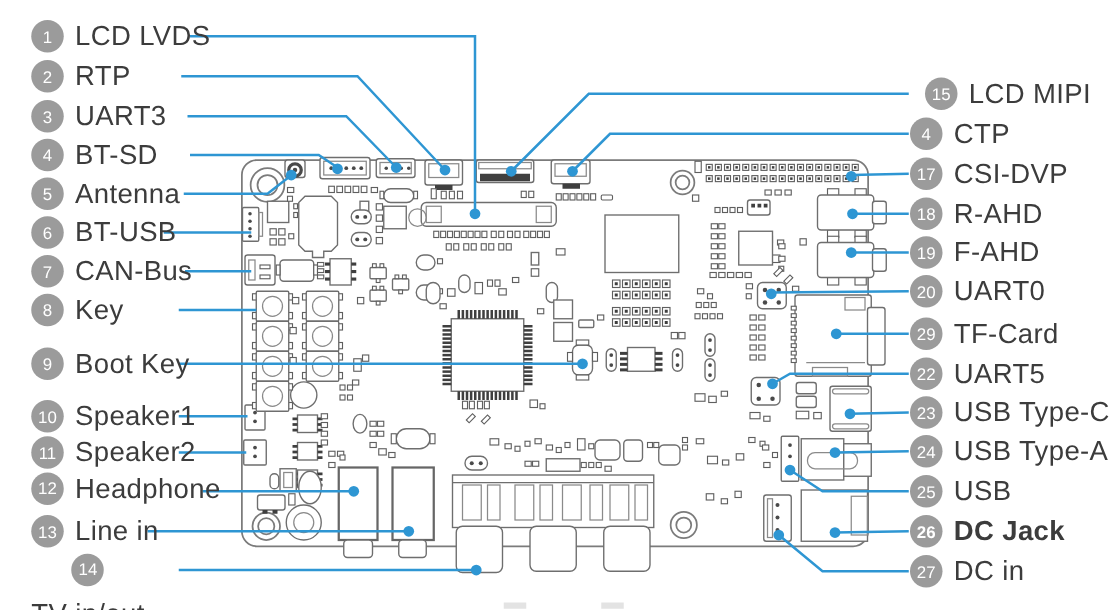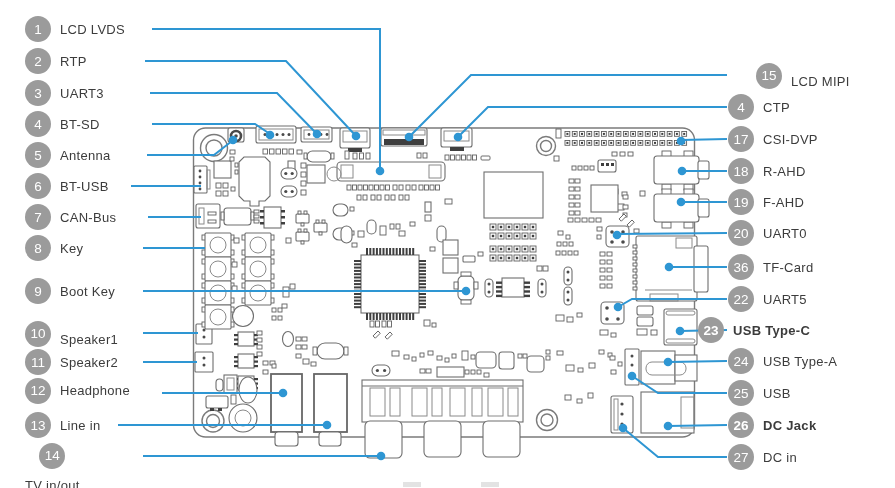--- a/index.html
+++ b/index.html
@@ -17,21 +17,21 @@
   .ring{fill:#ffffff;stroke:#4a4a4a;stroke-width:2.6;}
   .gray{fill:#e3e3e3;stroke:none;}
   .leader{fill:none;stroke:var(--leader,#2E96D3);stroke-width:2;}
   .leaderdot{fill:var(--leader,#2E96D3);stroke:none;}
   
   #callouts{position:absolute;left:0;top:0;width:100%;height:100%;}
   .callout{position:absolute;display:flex;align-items:center;gap:9px;height:27px;white-space:nowrap;}
   .badge{width:26px;height:26px;border-radius:50%;background:var(--badge-bg,#9B9B9B);
          color:var(--badge-fg,#fff);font-size:13.5px;display:flex;align-items:center;
          justify-content:center;flex:0 0 26px;}
-  .callout-label{font-size:13px;color:var(--label-fg,#3C3C3C);letter-spacing:0.3px;}
+  .callout-label{font-size:22px;color:var(--label-fg,#3C3C3C);letter-spacing:0.3px;}
 </style>
 </head>
 <body>
 
 <div id="stage">
 
 <svg id="board-svg" width="895" height="488" viewBox="0 0 895 488" xmlns="http://www.w3.org/2000/svg">
 
   <g>
     <rect class="bl" x="193.5" y="128" width="501" height="309" rx="12"></rect>
@@ -907,21 +907,21 @@
     <span class="callout-label">Key</span>
   </div>
 
   <div class="callout" style="left: 25px; top: 277.5px;">
     <span class="badge">
           <span>9</span>
         </span>
     <span class="callout-label">Boot Key</span>
   </div>
 
-  <div class="callout" style="left: 25px; top: 319.5px; align-items: flex-end;">
+  <div class="callout" style="left: 25px; top: 319.5px;">
     <span class="badge">
           <span>10</span>
         </span>
     <span class="callout-label">Speaker1</span>
   </div>
 
   <div class="callout" style="left: 25px; top: 348.5px;">
     <span class="badge">
           <span>11</span>
         </span>
@@ -942,21 +942,21 @@
     <span class="callout-label">Line in</span>
   </div>
 
   <div class="callout" style="left: 25px; top: 442.5px; flex-direction: column;">
     <span class="badge">
           <span>14</span>
         </span>
     <span class="callout-label">TV in/out</span>
   </div>
 
-  <div class="callout" style="left: 756px; top: 61.5px; align-items: flex-end;">
+  <div class="callout" style="left: 740px; top: 61.5px;">
     <span class="badge">
           <span>15</span>
         </span>
     <span class="callout-label">LCD MIPI</span>
   </div>
 
   <div class="callout" style="left: 728px; top: 93.5px;">
     <span class="badge">
           <span>4</span>
         </span>
@@ -986,33 +986,33 @@
 
   <div class="callout" style="left: 728px; top: 219.5px;">
     <span class="badge">
           <span>20</span>
         </span>
     <span class="callout-label">UART0</span>
   </div>
 
   <div class="callout" style="left: 728px; top: 253.5px;">
     <span class="badge">
-          <span>36</span>
+          <span>29</span>
         </span>
     <span class="callout-label">TF-Card</span>
   </div>
 
   <div class="callout" style="left: 728px; top: 285.5px;">
     <span class="badge">
           <span>22</span>
         </span>
     <span class="callout-label">UART5</span>
   </div>
 
-  <div class="callout" style="left: 698px; top: 316.5px; font-weight: bold;">
+  <div class="callout" style="left: 728px; top: 316.5px;">
     <span class="badge">
           <span>23</span>
         </span>
     <span class="callout-label">USB Type-C</span>
   </div>
 
   <div class="callout" style="left: 728px; top: 347.5px;">
     <span class="badge">
           <span>24</span>
         </span>

